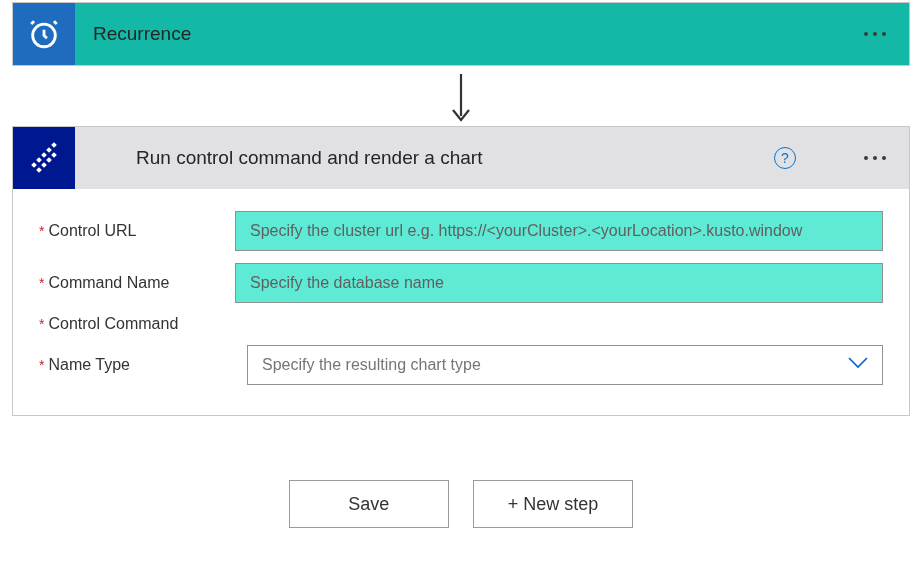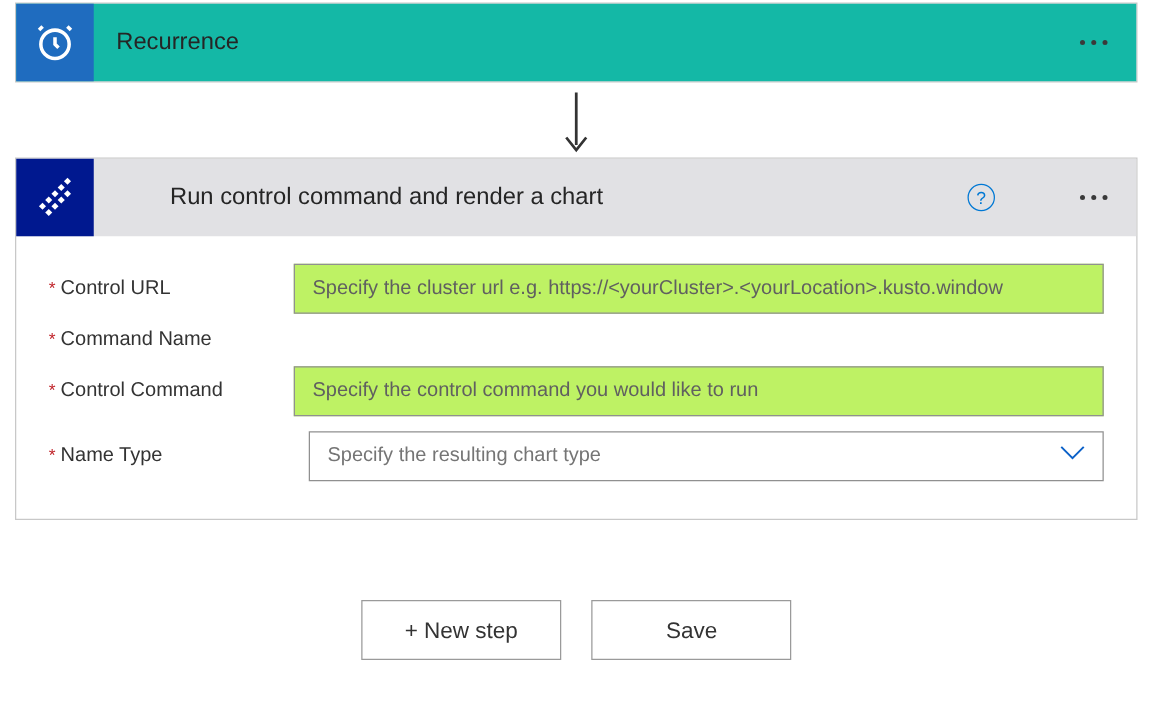--- a/index.html
+++ b/index.html
@@ -108,21 +108,21 @@
       font-size: 14px;
     }
     .form-input {
       flex: 1;
       height: 40px;
       border: 1px solid #909090;
       padding: 0 14px;
       font-size: 16px;
       font-family: inherit;
       color: #333;
-      background: #bef264;
+      background: #5eead4;
     }
     .form-input::placeholder {
       color: #606060;
     }
     .form-select-wrap {
       flex: 1;
       position: relative;
       padding-left: 12px;
     }
     .form-select {
@@ -230,43 +230,43 @@
         <span>Control URL</span>
       </div>
       <input type="text" class="form-input" placeholder="Specify the cluster url e.g. https://&lt;yourCluster&gt;.&lt;yourLocation&gt;.kusto.window" style="">
     </div>
 
     <div class="form-row">
       <div class="form-label">
         <span class="required-star">*</span>
         <span>Command Name</span>
       </div>
+      <input type="text" class="form-input" placeholder="Specify the database name" style="">
     </div>
 
     <div class="form-row">
       <div class="form-label">
         <span class="required-star">*</span>
         <span>Control Command</span>
       </div>
-      <input type="text" class="form-input" placeholder="Specify the control command you would like to run" style="">
     </div>
 
     <div class="form-row">
       <div class="form-label">
         <span class="required-star">*</span>
         <span>Name Type</span>
       </div>
       <div class="form-select-wrap">
         <input type="text" readonly="" class="form-select" placeholder="Specify the resulting chart type" style="">
         <span class="select-chevron">
           <svg width="22" height="14" viewBox="0 0 22 14">
             <path d="M2 2 L11 11 L20 2" fill="none" stroke="#0b61c8" stroke-width="1.6"></path>
           </svg>
         </span>
       </div>
     </div>
   </div>
 </div>
 
 <div class="button-row">
+  <button class="action-button">Save</button>
   <button class="action-button">+ New step</button>
-  <button class="action-button">Save</button>
 </div>
 
 </body></html>

